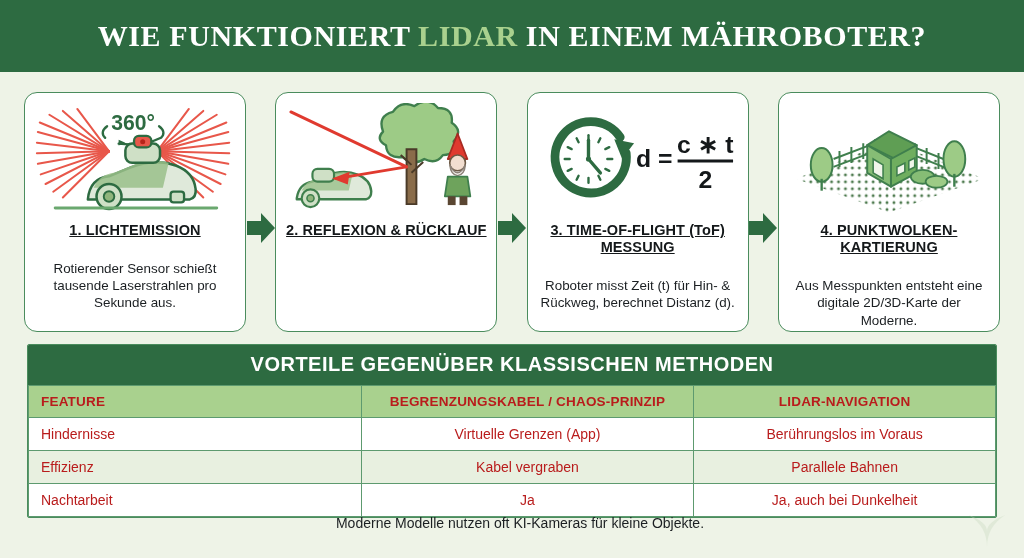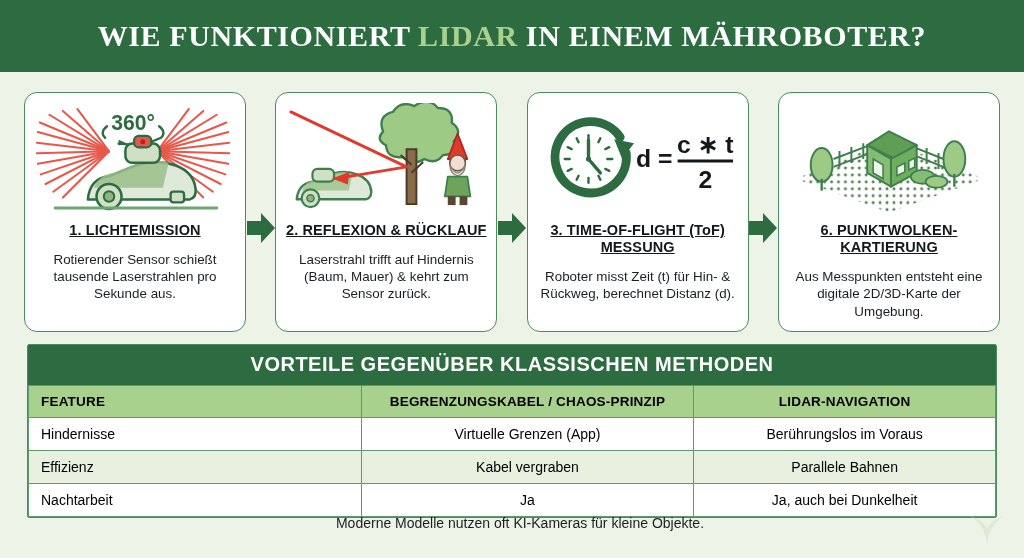--- a/index.html
+++ b/index.html
@@ -69,21 +69,21 @@
     margin-top: 7px;
     font-size: 14.5px;
     font-weight: bold;
     color: #14181a;
     text-align: center;
     line-height: 1.18;
     letter-spacing: .1px;
     text-decoration: underline;
   }
   .card-desc {
-    margin-top: 12px;
+    margin-top: 21px;
     font-size: 13.4px;
     color: #1b1f22;
     text-align: center;
     line-height: 1.28;
   }
   .arrow {
     width: 30px;
     display: flex; align-items: center; justify-content: center;
     align-self: center;
     margin-top: 32px;
@@ -106,21 +106,21 @@
     font-weight: bold;
     letter-spacing: .5px;
     padding: 8px 0 9px;
     text-transform: uppercase;
   }
   table { width: 100%; border-collapse: collapse; }
   th, td {
     border: 1px solid #5d9a6f;
     font-size: 14px;
     padding: 8px 10px;
-    color: #000000;
+    color: #b91c1c;
   }
   thead th {
     background: #a9d18e;
     font-weight: bold;
     font-size: 13.5px;
     letter-spacing: .2px;
     padding: 8px 12px;
   }
   thead th:first-child { text-align: left; }
   thead th.c { text-align: center; }
@@ -236,21 +236,20 @@
             <circle cx="26" cy="96" r="3.6" fill="#8fb47c" stroke="#3f7f4d" stroke-width="1.6"></circle>
           </g>
           <g stroke="#e03a2f" stroke-width="3" fill="none" stroke-linecap="round">
             <line x1="6" y1="8" x2="124" y2="64"></line>
             <line x1="124" y1="64" x2="52" y2="76"></line>
           </g>
           <path d="M48 76 l18 -7 l-2 13 z" fill="#e03a2f"></path>
         </svg>
       </div>
       <div class="card-title">2. REFLEXION &amp; RÜCKLAUF</div>
-      <div class="card-desc">Laserstrahl trifft auf Hindernis (Baum, Mauer) &amp; kehrt zum Sensor zurück.</div>
     </div>
 
     <div class="arrow">
       <svg width="28" height="30" viewBox="0 0 28 30">
         <path d="M0 8 h14 V0 l14 15 l-14 15 v-8 H0 z" fill="#2d6b41"></path>
       </svg>
     </div>
 
     <div class="card">
       <div class="card-art">
@@ -327,22 +326,22 @@
           <g>
             <ellipse cx="168" cy="56" rx="11" ry="18" fill="#9dcb86" stroke="#3f7f4d" stroke-width="2"></ellipse>
             <line x1="168" y1="71" x2="168" y2="84" stroke="#3f7f4d" stroke-width="2.4"></line>
           </g>
           <g>
             <ellipse cx="136" cy="74" rx="12" ry="7" fill="#86bd75" stroke="#3f7f4d" stroke-width="1.8"></ellipse>
             <ellipse cx="150" cy="79" rx="11" ry="6" fill="#9dcb86" stroke="#3f7f4d" stroke-width="1.8"></ellipse>
           </g>
         </svg>
       </div>
-      <div class="card-title">6. PUNKTWOLKEN-KARTIERUNG</div>
-      <div class="card-desc">Aus Messpunkten entsteht eine digitale 2D/3D-Karte der Umgebung.</div>
+      <div class="card-title">4. PUNKTWOLKEN-KARTIERUNG</div>
+      <div class="card-desc">Aus Messpunkten entsteht eine digitale 2D/3D-Karte der Moderne.</div>
     </div>
 
   </div>
 
   <div class="table-wrap">
     <div class="table-banner">VORTEILE GEGENÜBER KLASSISCHEN METHODEN</div>
     <table>
       <thead>
         <tr>
           <th class="col-a">FEATURE</th>

